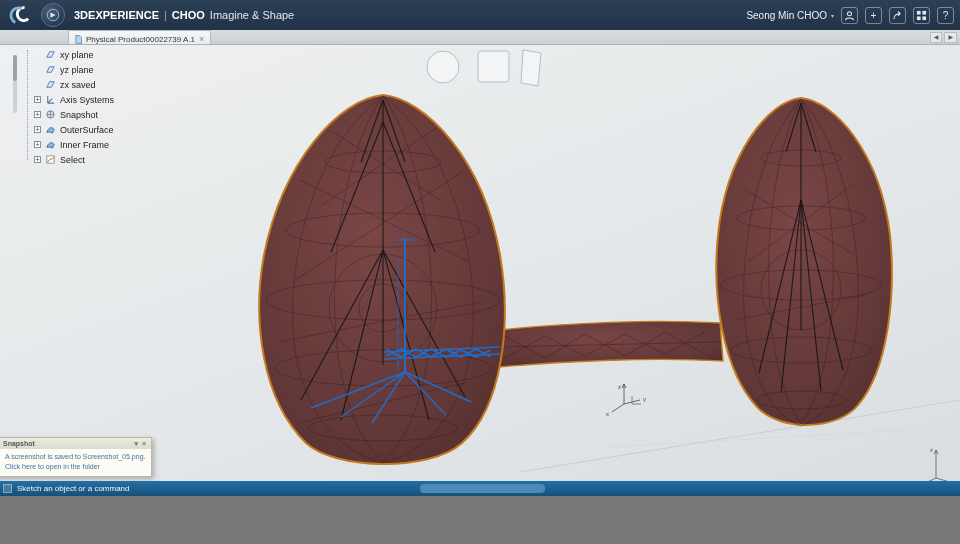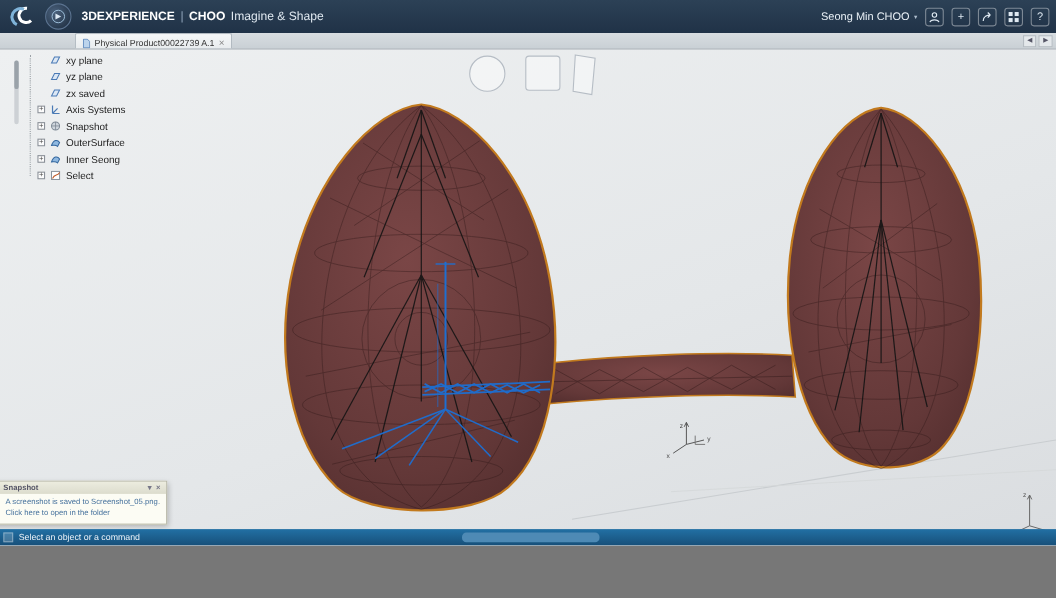--- a/index.html
+++ b/index.html
@@ -366,21 +366,21 @@
       </span>
       <span>OuterSurface</span>
     </div>
     <div class="titem">
       <span class="exp">+</span>
       <span class="ticon">
         <svg viewBox="0 0 12 12" width="11" height="11">
             <path d="M2,9 C4,3 8,3 10,6 L8,10 C6,8 4,9 2,9 Z" fill="#8fb8e0" stroke="#33679f" stroke-width="1"></path>
           </svg>
       </span>
-      <span>Inner Seong</span>
+      <span>Inner Frame</span>
     </div>
     <div class="titem">
       <span class="exp">+</span>
       <span class="ticon">
         <svg viewBox="0 0 12 12" width="11" height="11">
             <rect x="2" y="2" width="8" height="8" fill="#fff" stroke="#8a939c"></rect>
             <path d="M3,9 C5,4 8,7 10,3" stroke="#c05a28" fill="none"></path>
           </svg>
       </span>
       <span>Select</span>
@@ -497,17 +497,17 @@
     <span class="dots">
       <span class="dot"></span>
       <span class="dot"></span>
       <span class="dot active"></span>
       <span class="dot"></span>
     </span>
   </div>
 
   <div class="statusbar">
     <span class="sb-icon"></span>
-    <span>Select an object or a command</span>
+    <span>Sketch an object or a command</span>
     <span class="sb-thumb"></span>
   </div>
 
 </div>
 
 </body></html>

